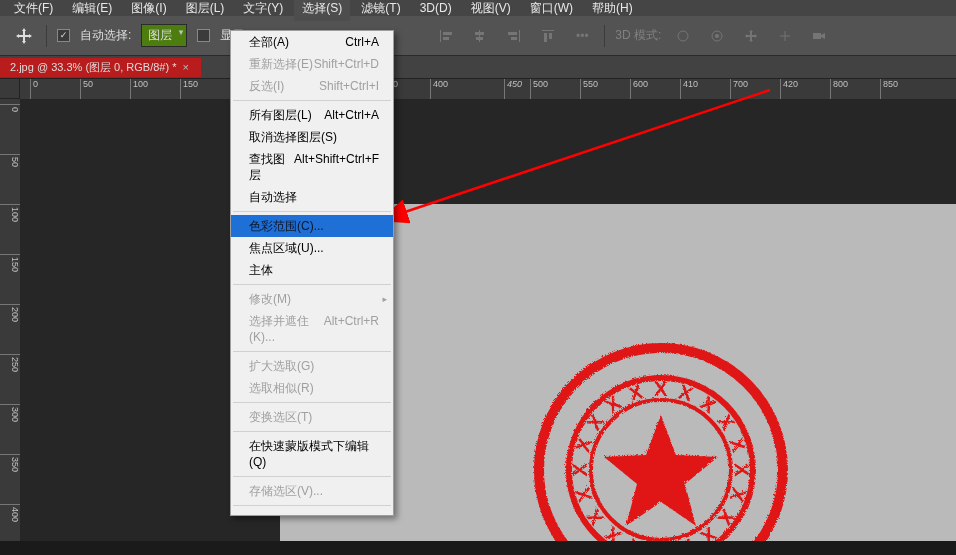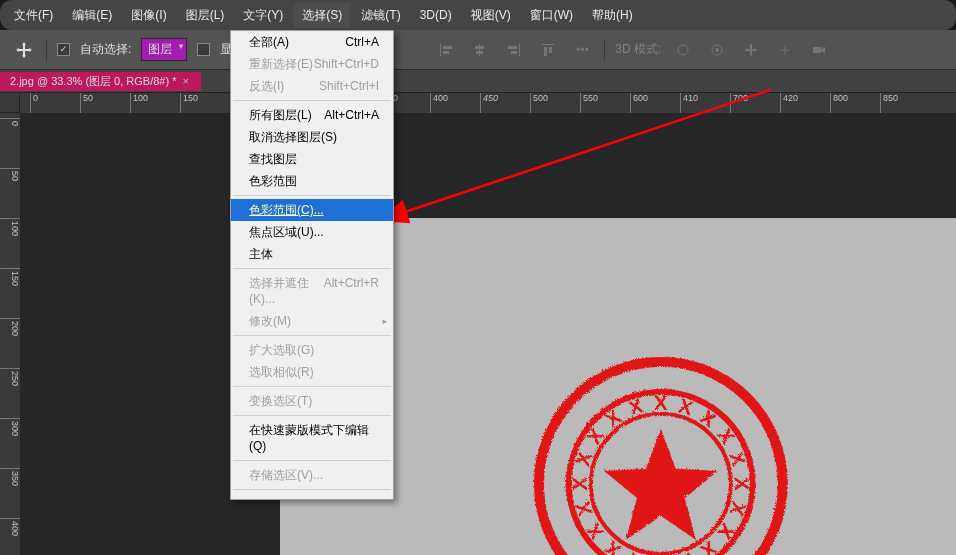--- a/index.html
+++ b/index.html
@@ -1,42 +1,42 @@
 <!DOCTYPE html>
 <html><head>
 <meta charset="utf-8">
 <style>
   * { margin: 0; padding: 0; box-sizing: border-box; font-family: "Microsoft YaHei", Arial, sans-serif; }
   body { width: 956px; height: 555px; background: #1a1a1a; color: #ddd; font-size: 12px; overflow: hidden; position: relative; }
-  .menubar { height: 30px; background: #454545; display: flex; align-items: center; padding: 0 6px; gap: 3px; border-radius: 12px; }
+  .menubar { height: 16px; background: #454545; display: flex; align-items: center; padding: 0 6px; gap: 3px; }
   .menubar span { padding: 4px 8px; color: #e8e8e8; cursor: default; }
   .menubar span.open { background: #4d4d4d; }
   .toolbar { height: 40px; background: #535353; display: flex; align-items: center; padding: 0 12px; gap: 10px; border-bottom: 1px solid #2b2b2b; }
   .t-sep { width: 1px; height: 22px; background: #3b3b3b; }
   .t-icon { width: 24px; height: 24px; display: flex; align-items: center; justify-content: center; color: #bbb; }
   .t-icon.g { color: #757575; }
   .checkbox { width: 13px; height: 13px; border: 1px solid #888; background: #3b3b3b; display:inline-flex;align-items:center;justify-content:center;color:#ddd;font-size:9px;line-height:1;}
-  .dropdown-small { background: #a21caf; border: 1px solid #2b2b2b; padding: 2px 14px 2px 6px; position: relative; }
+  .dropdown-small { background: #4d7c0f; border: 1px solid #2b2b2b; padding: 2px 14px 2px 6px; position: relative; }
   .dropdown-small::after { content: "▾"; font-size: 9px; position: absolute; right: 3px; top: 2px; color: #c0c0c0; }
   .doc-strip { height: 23px; background: #424242; border-bottom: 1px solid #222; display: flex; align-items: center; }
-  .doc-tab { background: #be185d; padding: 2px 12px 2px 10px; font-size: 11px; color: #ddd; display:flex;align-items:center;gap:6px;}
+  .doc-tab { background: #b91c1c; padding: 2px 12px 2px 10px; font-size: 11px; color: #ddd; display:flex;align-items:center;gap:6px;}
   .workspace { position: relative; width: 100%; height: 462px; background: #2a2a2a; }
   
   .ruler-h { position: absolute; top: 0; left: 20px; right: 0; height: 20px; background: #3a3a3a; overflow:hidden;}
   .ruler-v { position: absolute; top: 20px; left: 0; width: 20px; bottom: 0; background: #3a3a3a; overflow:hidden;}
   .ruler-corner { position: absolute; top:0;left:0;width:20px;height:20px;background:#3a3a3a;border-right:1px solid #222;border-bottom:1px solid #222;}
   .tick-h { position:absolute; top:0; font-size:9px; color:#c0c0c0; border-left:1px solid #777; padding-left:2px; height:100%; }
   .tick-v { position:absolute; left:0; font-size:9px; color:#c0c0c0; border-top:1px solid #777; padding-top:2px; width:100%; writing-mode: vertical-rl; }
   .canvas-area { position: absolute; top:20px; left:20px; right:0; bottom:0; background:#262626; overflow: hidden;}
   .canvas { position:absolute; top:105px; left:260px; width:700px; height:400px; background:#bababa; }
   
   .menu { position:absolute; top:30px; left:230px; width:164px; background:#f0f0f0; border:1px solid #9e9e9e; box-shadow:3px 3px 6px rgba(0,0,0,0.4); color:#000; z-index:40; font-size:12px;}
   .menu-item { display:flex; justify-content:space-between; padding:3px 14px 3px 18px; line-height:16px; }
   .menu-item.disabled { color:#a0a0a0; }
-  .menu-item.highlight { background:#1e6fd6; color:#fef9c3;text-decoration:underline; }
+  .menu-item.highlight { background:#1e6fd6; color:#0f172a; }
   .menu-sep { height:1px; background:#d0d0d0; margin:3px 2px; }
   .menu-sub::after { content:"▸"; position:absolute; right:6px; font-size:9px;}
   .menu-item { position:relative; }
   
   .arrow-svg { position:absolute; top:0; left:0; pointer-events:none; z-index:30;}
   
   .stamp { position:absolute; top:135px; left:250px; width:260px; height:260px; }
 </style>
 </head>
 <body>
@@ -132,21 +132,21 @@
   <div class="ruler-h" id="ruler-h">
       <div class="tick-h" style="left: 10px;">0</div>
       <div class="tick-h" style="left: 60px;">50</div>
       <div class="tick-h" style="left: 110px;">100</div>
       <div class="tick-h" style="left: 160px;">150</div>
       <div class="tick-h" style="left: 210px;">200</div>
       <div class="tick-h" style="left: 260px;">250</div>
       <div class="tick-h" style="left: 310px;">300</div>
       <div class="tick-h" style="left: 360px;">350</div>
       <div class="tick-h" style="left: 410px;">400</div>
-      <div class="tick-h" style="left: 460px; font-style: italic;">450</div>
+      <div class="tick-h" style="left: 484px; font-style: italic;">450</div>
       <div class="tick-h" style="left: 510px;">500</div>
       <div class="tick-h" style="left: 560px;">550</div>
       <div class="tick-h" style="left: 610px;">600</div>
       <div class="tick-h" style="left: 660px;">410</div>
       <div class="tick-h" style="left: 710px;">700</div>
       <div class="tick-h" style="left: 760px;">420</div>
       <div class="tick-h" style="left: 810px;">800</div>
       <div class="tick-h" style="left: 860px;">850</div>
     </div>
   <div class="ruler-v" id="ruler-v">
@@ -222,46 +222,47 @@
     <div class="menu-item">
       <span>所有图层(L)</span>
       <span>Alt+Ctrl+A</span>
     </div>
     <div class="menu-item">
       <span>取消选择图层(S)</span>
       <span></span>
     </div>
     <div class="menu-item">
       <span>查找图层</span>
-    </div>
-    <div class="menu-item">
-      <span>色彩范围</span>
+      <span>Alt+Shift+Ctrl+F</span>
+    </div>
+    <div class="menu-item">
+      <span>自动选择</span>
       <span></span>
     </div>
     <div class="menu-sep"></div>
     <div class="menu-item highlight">
       <span>色彩范围(C)...</span>
       <span></span>
     </div>
     <div class="menu-item">
       <span>焦点区域(U)...</span>
       <span></span>
     </div>
     <div class="menu-item">
       <span>主体</span>
       <span></span>
     </div>
     <div class="menu-sep"></div>
+    <div class="menu-item disabled menu-sub">
+      <span>修改(M)</span>
+      <span></span>
+    </div>
     <div class="menu-item disabled">
       <span>选择并遮住(K)...</span>
       <span>Alt+Ctrl+R</span>
-    </div>
-    <div class="menu-item disabled menu-sub">
-      <span>修改(M)</span>
-      <span></span>
     </div>
     <div class="menu-sep"></div>
     <div class="menu-item disabled">
       <span>扩大选取(G)</span>
       <span></span>
     </div>
     <div class="menu-item disabled">
       <span>选取相似(R)</span>
       <span></span>
     </div>

